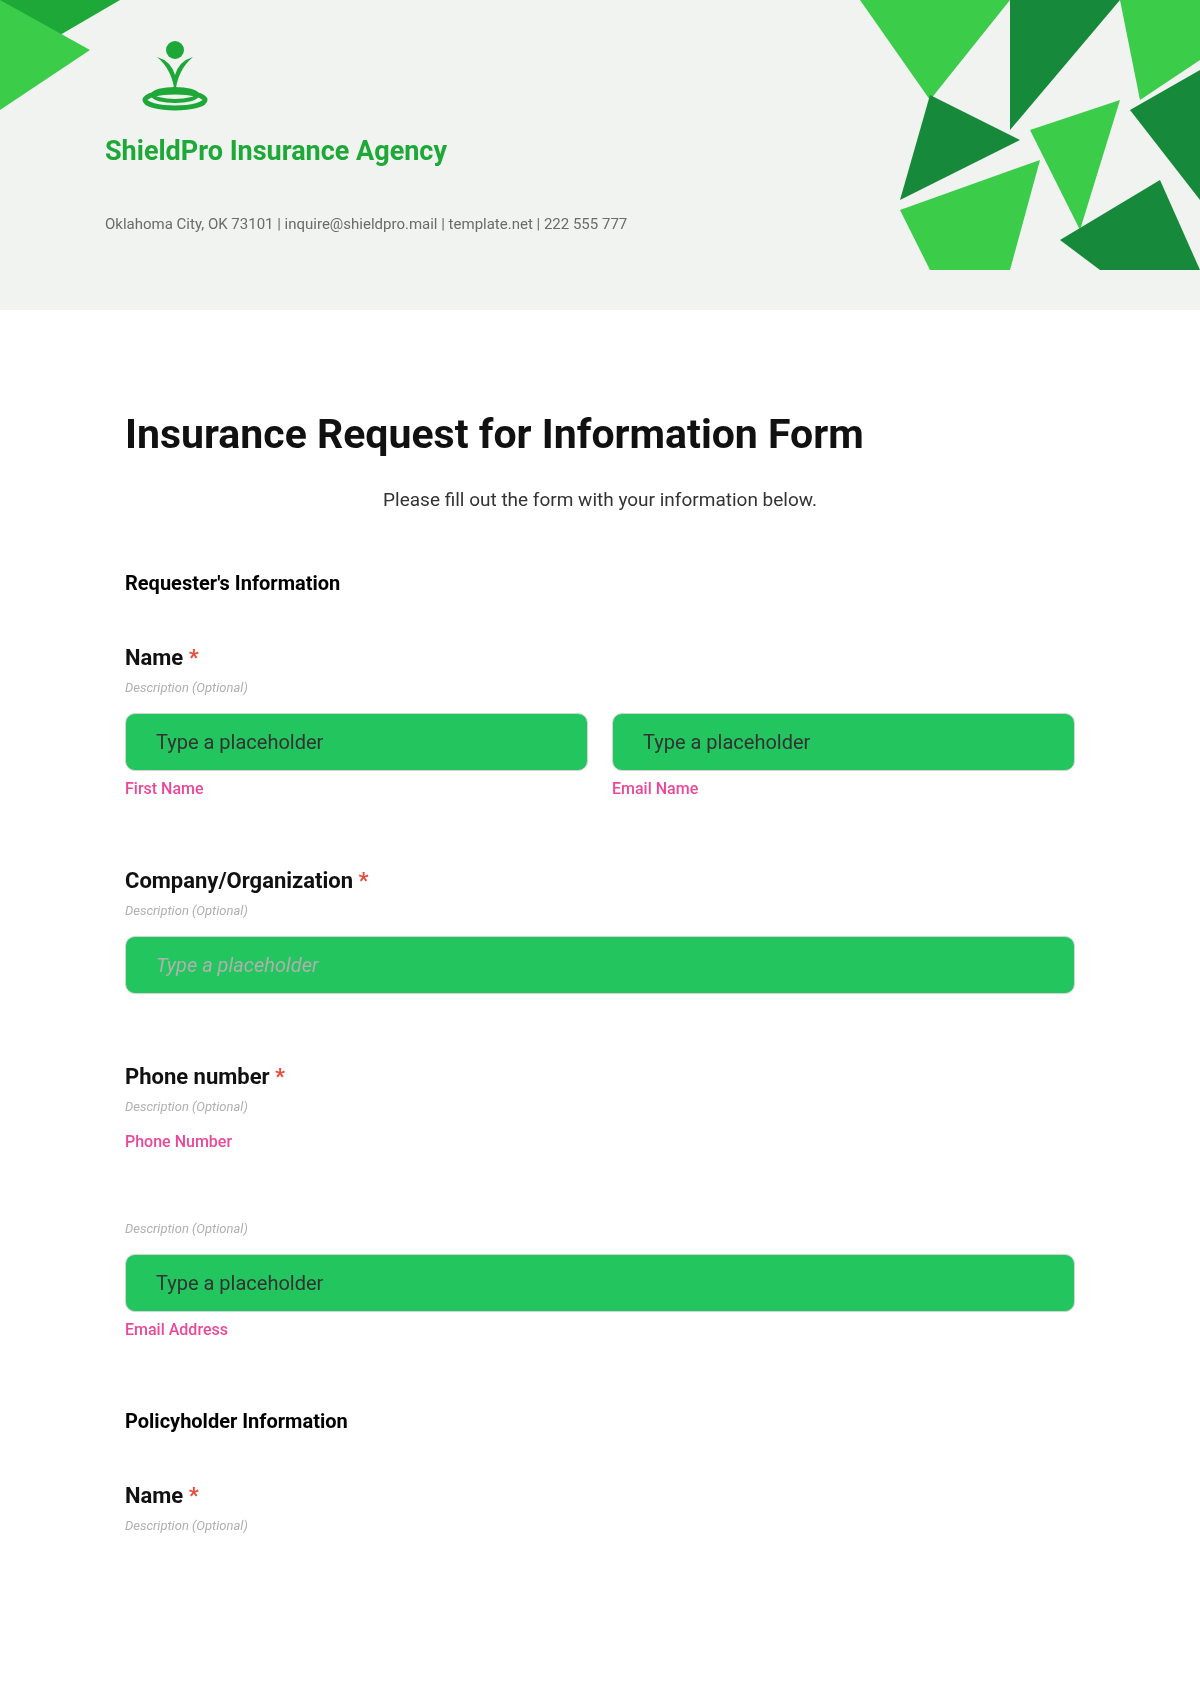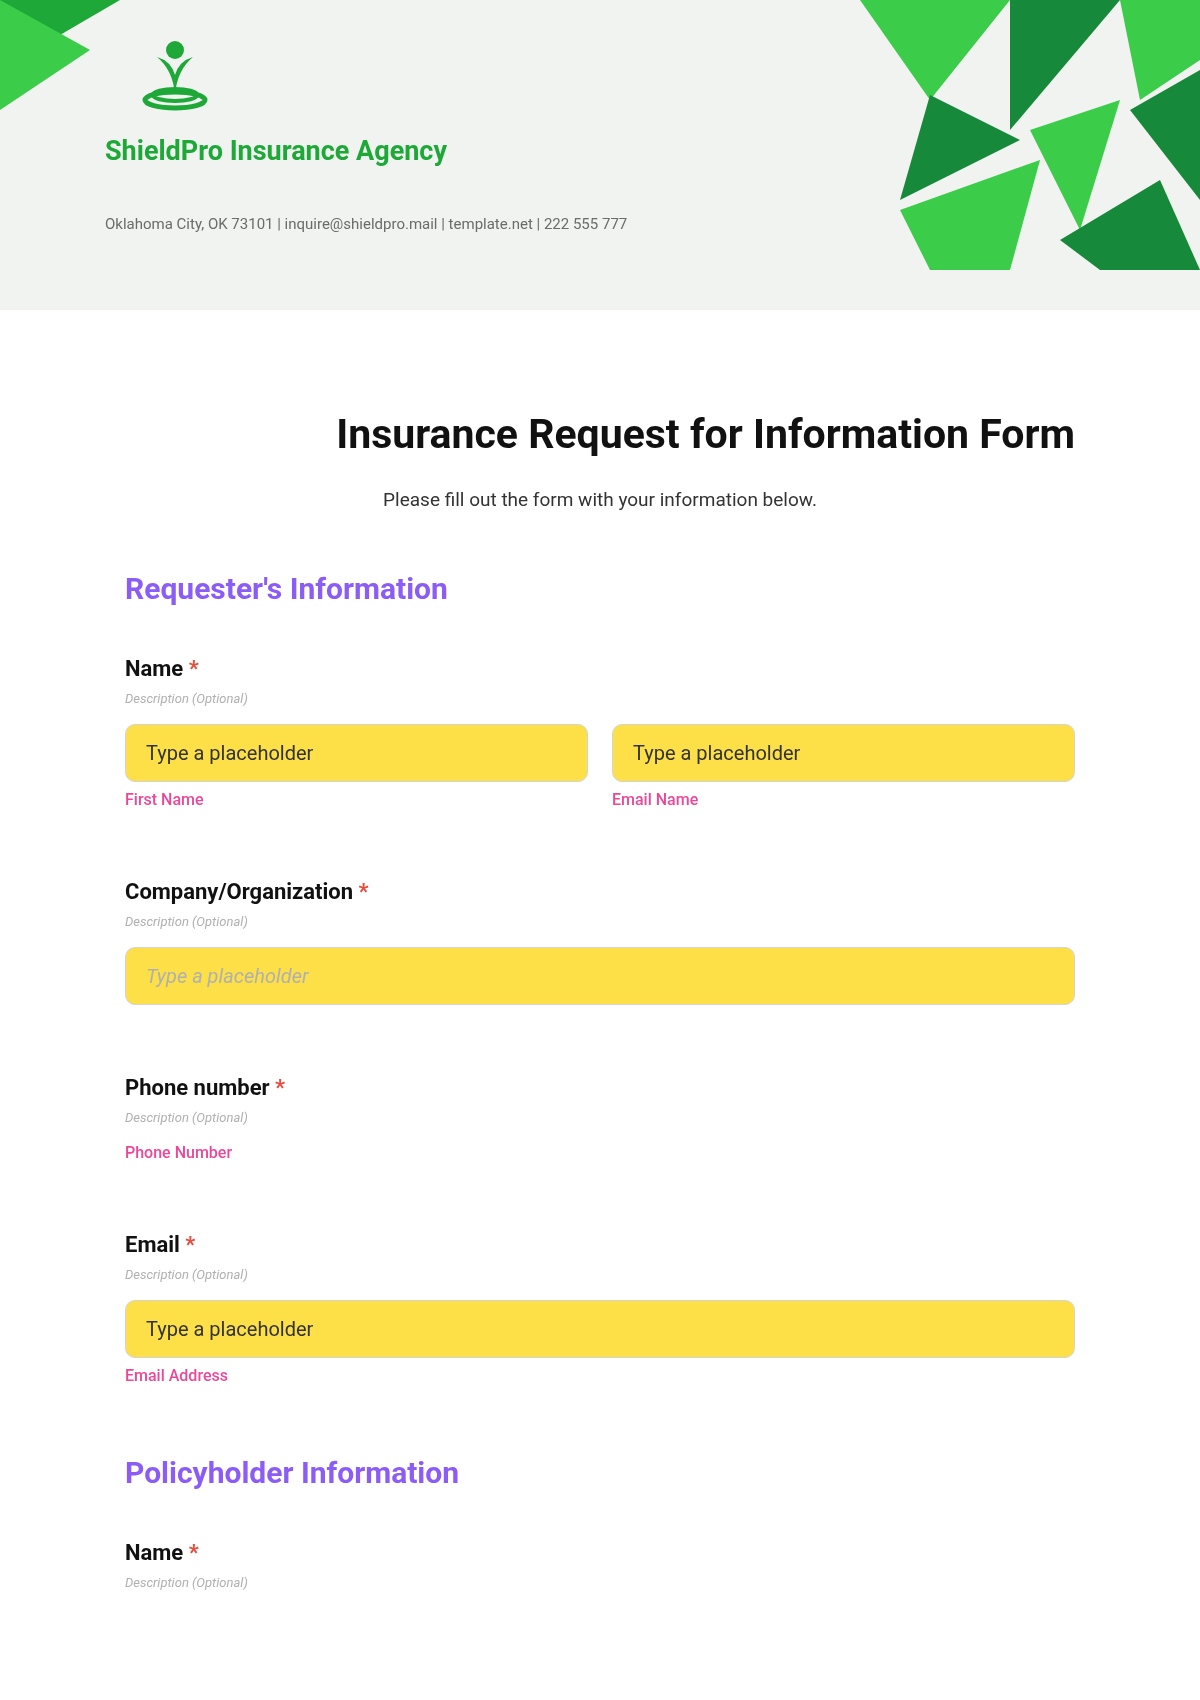--- a/index.html
+++ b/index.html
@@ -55,33 +55,33 @@
       font-weight: 400;
       margin-top: 48px;
     }
     .content {
       padding: 100px 125px 60px 125px;
     }
     .form-title {
       font-size: 41px;
       font-weight: 700;
       color: #111;
-      text-align: right;
+      text-align: left;
       margin-bottom: 30px;
     }
     .form-subtitle {
       font-size: 19px;
       color: #333;
       text-align: center;
       margin-bottom: 60px;
     }
     .section-heading {
-      font-size: 30px;
-      font-weight: 700;
-      color: #8b5cf6;
+      font-size: 20px;
+      font-weight: 700;
+      color: #000000;
       margin-bottom: 50px;
     }
     .field-group {
       margin-bottom: 70px;
     }
     .field-label {
       font-size: 22px;
       font-weight: 700;
       color: #111;
       margin-bottom: 10px;
@@ -97,26 +97,26 @@
     }
     .field-row {
       display: flex;
       gap: 24px;
     }
     .field-col {
       flex: 1;
     }
     .text-input {
       width: 100%;
-      padding: 16px 20px;
+      padding: 16px 30px;
       font-size: 20px;
       border: 1px solid #d4d4d4;
       border-radius: 10px;
       color: #333;
-      background: #fde047;
+      background: #22c55e;
       font-family: inherit;
     }
     .text-input::placeholder {
       color: #b0b0b0;
       font-style: italic;
     }
     .text-input.plain::placeholder {
        font-style: normal;
        color: #333;
     }
@@ -199,24 +199,20 @@
   <div class="field-group">
     <div class="field-label">
       <span>Phone number</span>
       <span class="required">*</span>
     </div>
     <div class="field-description">Description (Optional)</div>
     <div class="sub-label">Phone Number</div>
   </div>
 
   <div class="field-group">
-    <div class="field-label">
-      <span>Email</span>
-      <span class="required">*</span>
-    </div>
     <div class="field-description">Description (Optional)</div>
     <input type="text" class="text-input plain" placeholder="Type a placeholder" style="">
     <div class="sub-label">Email Address</div>
   </div>
 
   <h2 class="section-heading">Policyholder Information</h2>
 
   <div class="field-group">
     <div class="field-label">
       <span>Name</span>

